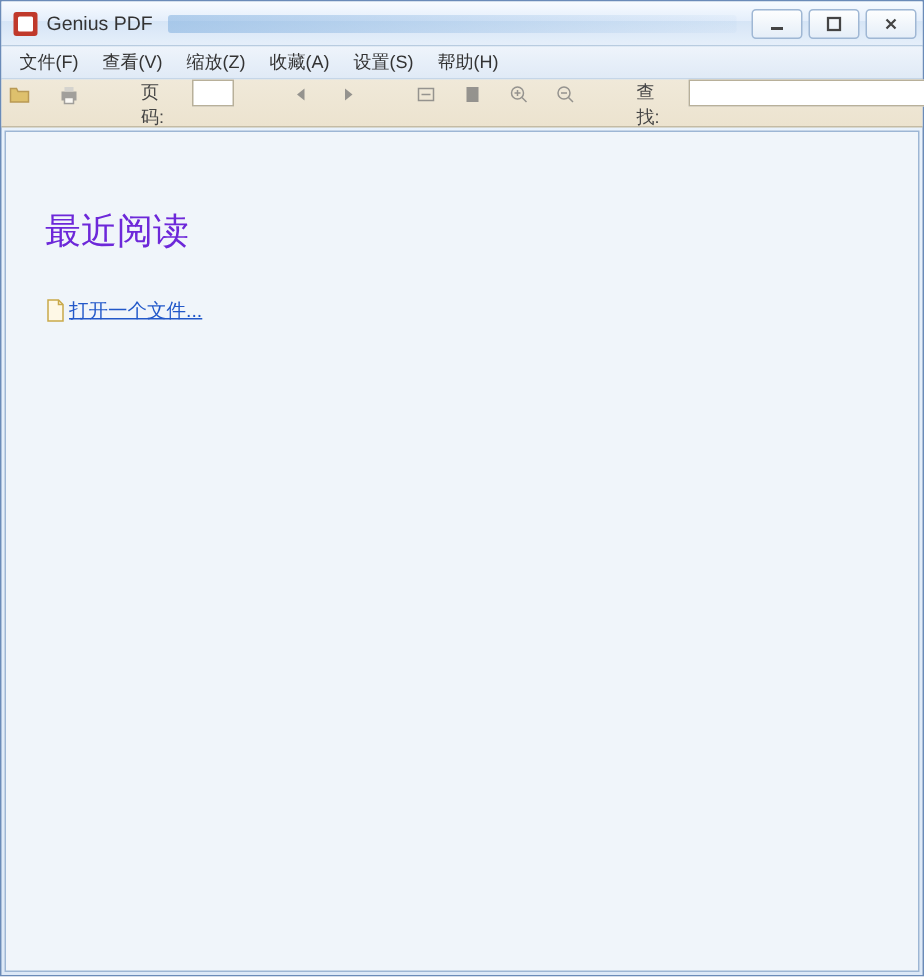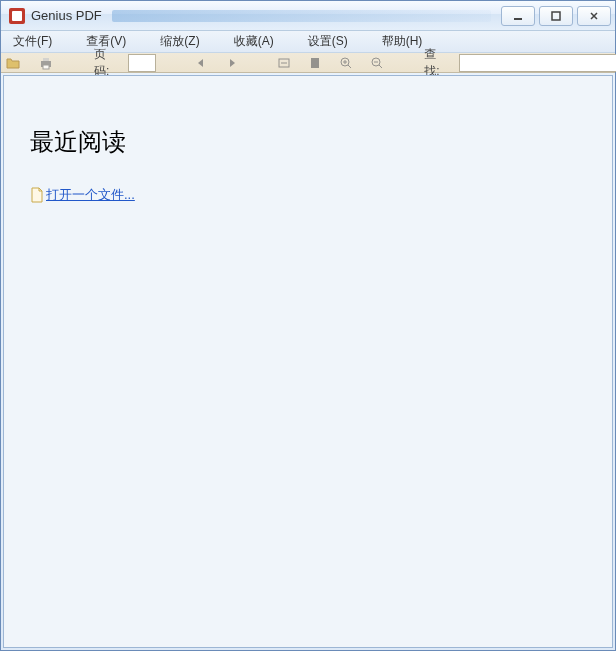--- a/index.html
+++ b/index.html
@@ -65,34 +65,34 @@
       display: flex; align-items: center; justify-content: center;
       cursor: pointer;
     }
     .win-btn svg { display: block; }
     .menubar {
       height: 22px;
       background: linear-gradient(to bottom, #eef4fb, #e0eaf6);
       display: flex;
       align-items: center;
       padding: 0 4px;
-      gap: 18px;
+      gap: 0;
       border-bottom: 1px solid #c5d6e8;
     }
     .menu-item {
       padding: 2px 8px;
       color: #333;
       cursor: pointer;
       border-radius: 2px;
     }
     .toolbar {
-      height: 20px;
+      height: 32px;
       background: linear-gradient(to bottom, #f0e9d9, #ece3cf);
       display: flex;
-      align-items: center;
+      align-items: flex-start;
       padding: 0 4px;
       gap: 17px;
       border-bottom: 1px solid #c4bba4;
     }
     .tb-btn {
       width: 20px; height: 20px;
       display: flex; align-items: center; justify-content: center;
       cursor: pointer;
       border-radius: 2px;
       opacity: 0.75;
@@ -118,21 +118,21 @@
     .content {
       flex: 1;
       margin: 2px;
       border: 1px solid #9db6d4;
       background: #f0f5fa;
       padding: 50px 26px;
       overflow: auto;
     }
     .recent-title {
       font-size: 24px;
-      color: #000000;
+      color: #6d28d9;
       font-weight: normal;
       margin-bottom: 28px;
       font-family: "SimSun", serif;
     }
     .open-file-row {
       display: flex;
       align-items: center;
       gap: 2px;
     }
     .file-icon {

